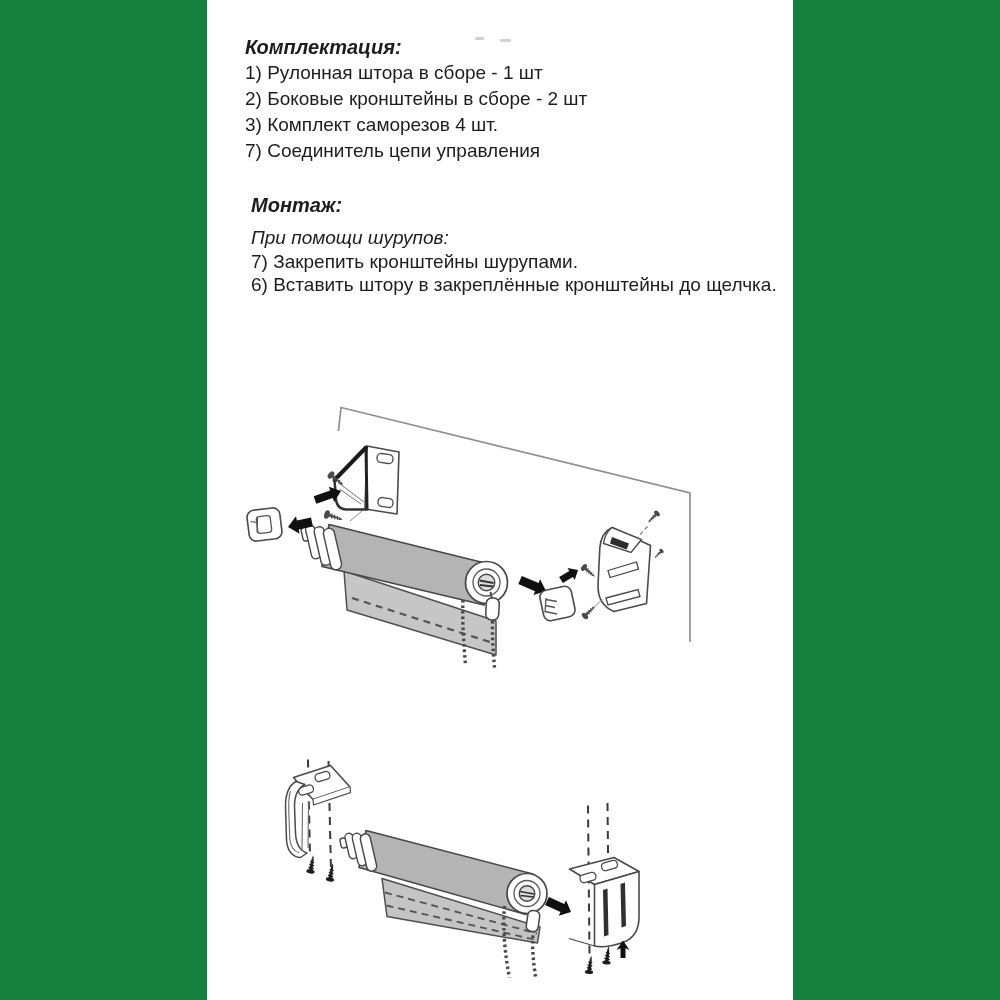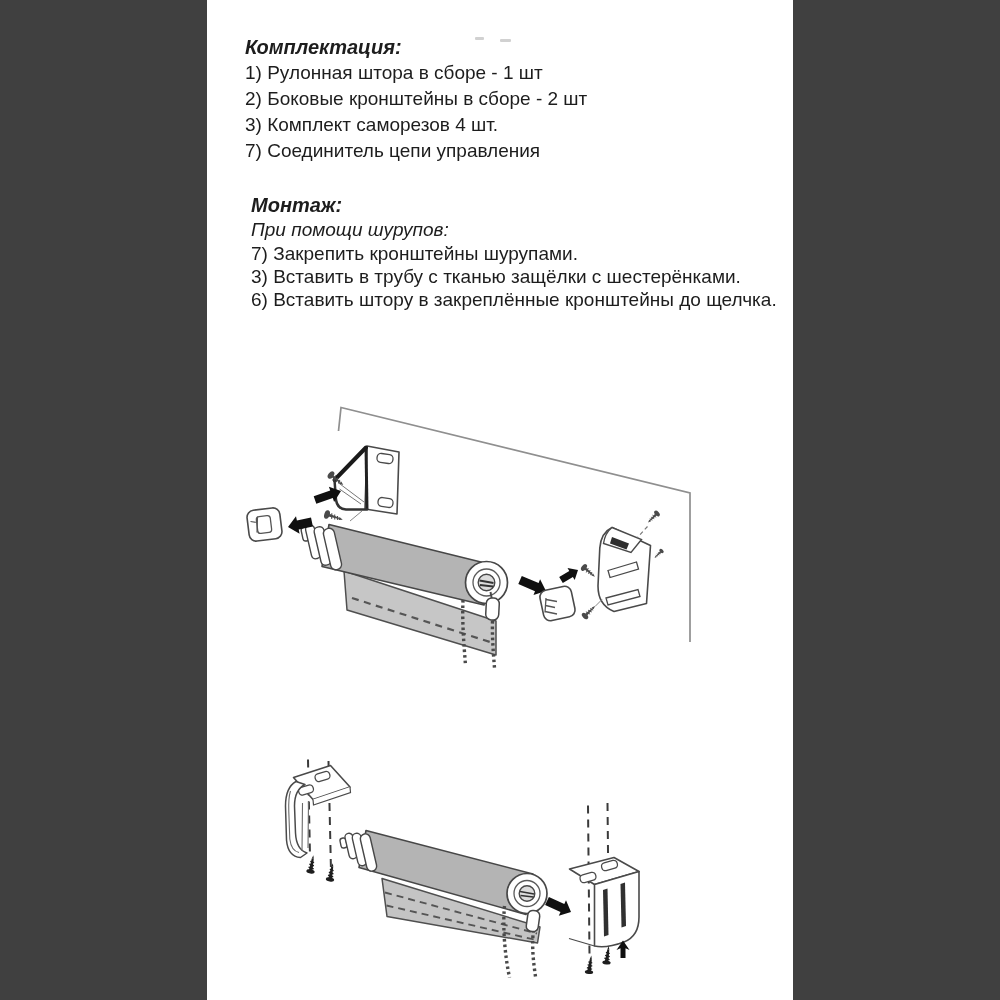--- a/index.html
+++ b/index.html
@@ -1,24 +1,24 @@
 <!DOCTYPE html>
 <html><head>
 <meta charset="utf-8">
 <style>
   html,body{margin:0;padding:0;background:#000;}
-  .canvas{position:relative;width:1000px;height:1000px;background:#404040;overflow:hidden;
+  .canvas{position:relative;width:1000px;height:1000px;background:#15803d;overflow:hidden;
           font-family:"Liberation Sans", sans-serif;}
   .paper{position:absolute;left:207px;top:0;width:586px;height:1000px;background:#ffffff;}
   .text-block{position:absolute;color:#1d1d1d;white-space:nowrap;}
   .kit{left:38px;top:34px;font-size:19px;line-height:26px;}
   .mount{left:44px;top:193px;font-size:19px;line-height:23px;}
   .blk-title{font-size:20px;font-weight:bold;font-style:italic;line-height:26px;}
   .mount .blk-title{line-height:25px;}
-  .subtitle{font-style:italic;line-height:24px;}
+  .subtitle{font-style:italic;line-height:24px;margin-top:8px;}
   .diag{position:absolute;}
   .diag-upper{left:33px;top:400px;width:460px;height:280px;}
   .diag-lower{left:68px;top:745px;width:375px;height:245px;}
   .artifact{position:absolute;background:#b9b9b9;opacity:.65;border-radius:1px;}
   .artifact.a1{left:268px;top:37px;width:9px;height:3px;}
   .artifact.a2{left:293px;top:39px;width:11px;height:3px;}
 </style>
 </head>
 <body>
 
@@ -33,21 +33,20 @@
       <div>1) Рулонная штора в сборе - 1 шт</div>
       <div>2) Боковые кронштейны в сборе - 2 шт</div>
       <div>3) Комплект саморезов 4 шт.</div>
       <div>7) Соединитель цепи управления</div>
     </div>
 
     <div class="text-block mount">
       <div class="blk-title">Монтаж:</div>
       <div class="subtitle">При помощи шурупов:</div>
       <div>7) Закрепить кронштейны шурупами.</div>
-      <div>3) Вставить в трубу с тканью защёлки с шестерёнками.</div>
       <div>6) Вставить штору в закреплённые кронштейны до щелчка.</div>
     </div>
 
     <svg class="diag diag-upper" viewBox="240 400 460 280" xmlns="http://www.w3.org/2000/svg">
       <defs>
         <g id="screw">
           <ellipse cx="0" cy="0" rx="2.6" ry="4.2" fill="#4a4a4a"></ellipse>
           <path d="M2,-1.4 L12,-0.7 L12,0.7 L2,1.4 Z" fill="#4a4a4a"></path>
           <path d="M4,-2.6 L5.5,2.6 M7,-2.2 L8.5,2.2 M10,-1.8 L11,1.8" stroke="#4a4a4a" stroke-width="1" fill="none"></path>
           <path d="M12,-1.5 L15.8,0 L12,1.5 Z" fill="#4a4a4a"></path>

